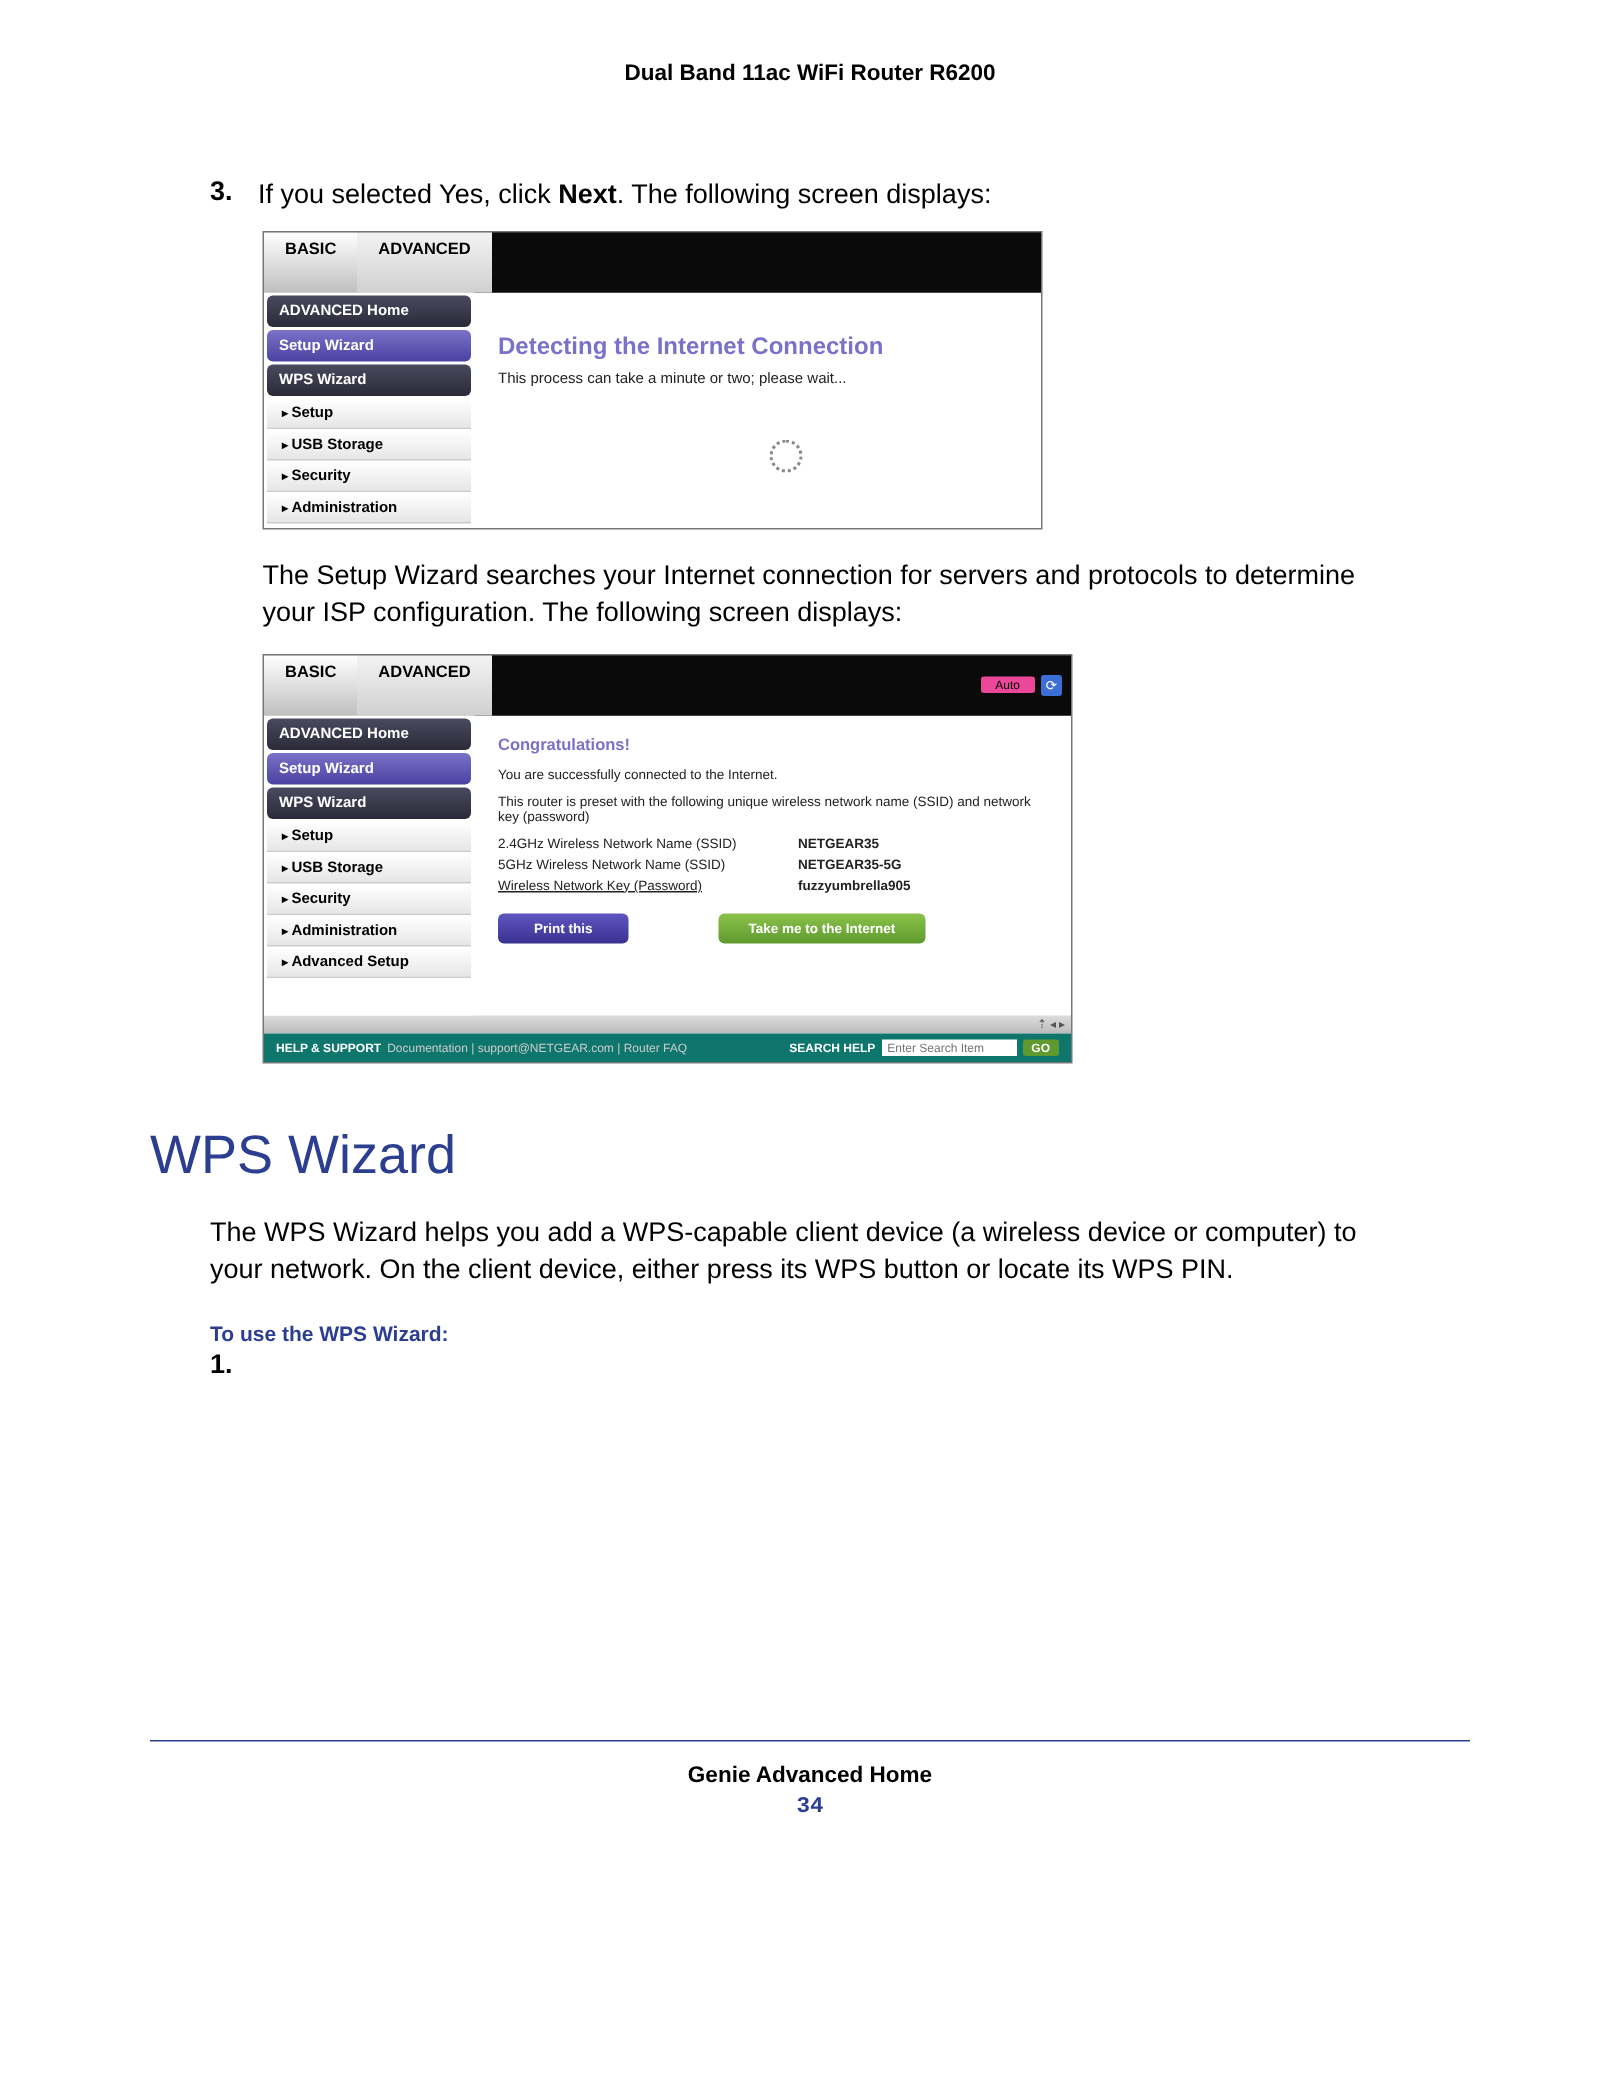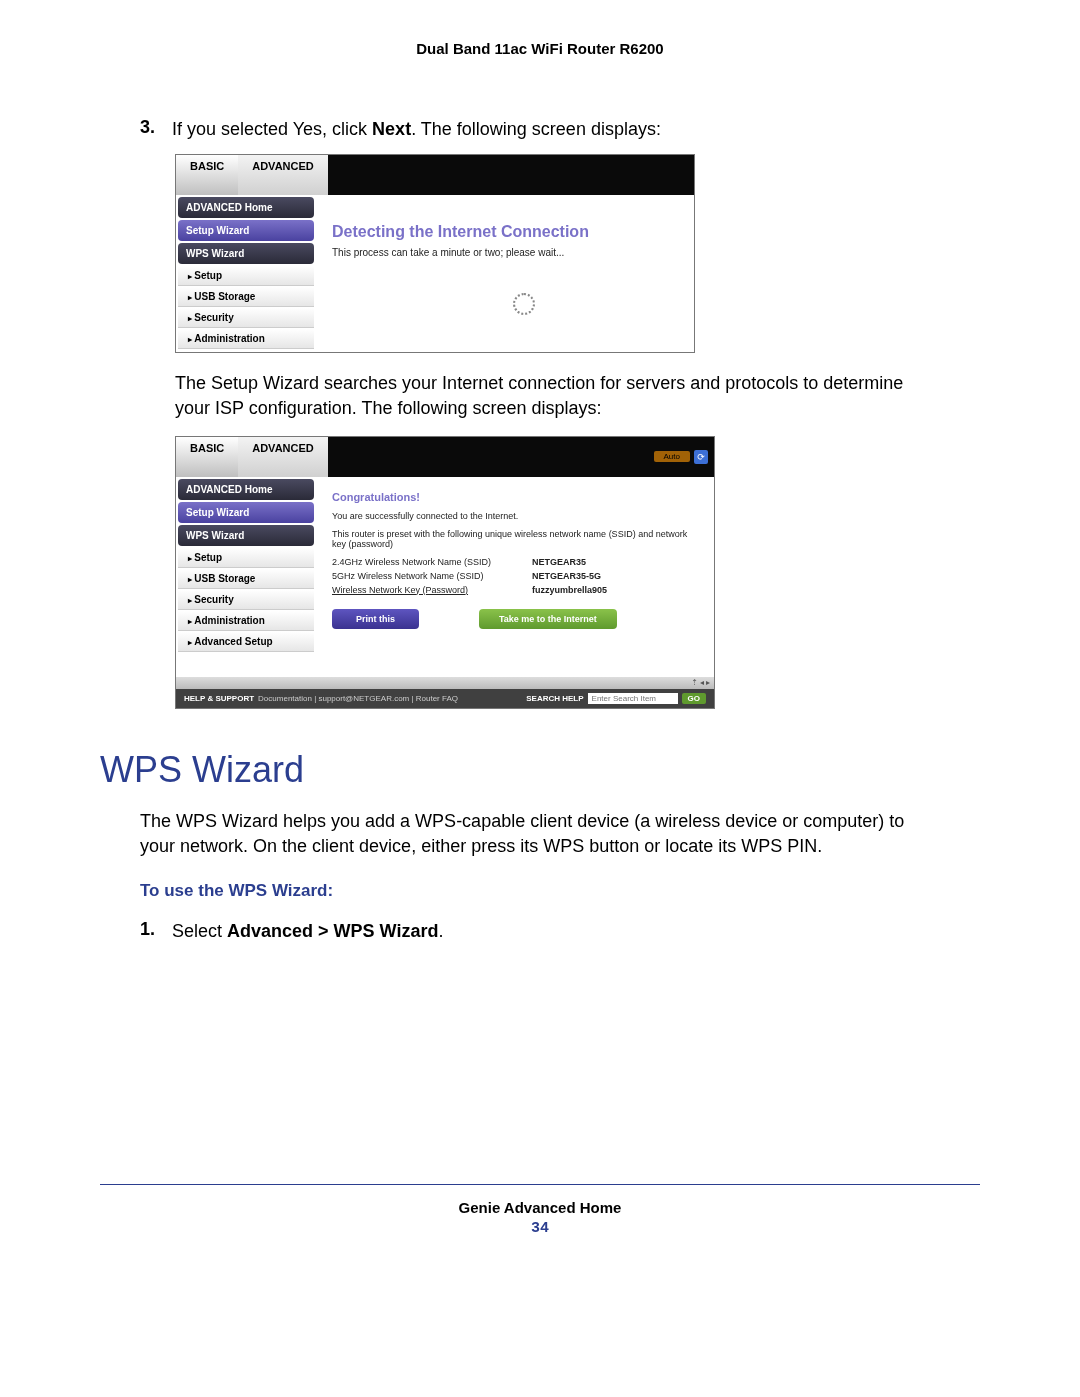--- a/index.html
+++ b/index.html
@@ -47,21 +47,21 @@
   }
   .tabbar .tab {
     font-size: 11px;
     font-weight: bold;
     padding: 5px 14px;
     color: #000;
   }
   .tabbar .tab.basic { background: linear-gradient(#fff,#bfbfbf); }
   .tabbar .tab.adv { background: linear-gradient(#f3f3f3,#d0d0d0); }
   .tabbar .spacer { flex: 1; background: #0a0a0a; display:flex; align-items:center; justify-content:flex-end; padding-right:6px; gap:4px;}
-  .autobtn { background:#a16207; color:#000; font-size:8px; padding:1px 10px; border-radius:2px;}
+  .autobtn { background:#ec4899; color:#000; font-size:8px; padding:1px 10px; border-radius:2px;}
   .refreshbtn { width:14px; height:14px; background:#3c6fd6; border-radius:2px; display:flex; align-items:center; justify-content:center; color:#fff; font-size:9px;}
 
   .shotbody { display: flex; min-height: 140px; }
   .sidebar {
     width: 140px;
     background: #fff;
     padding: 2px;
   }
   .sb-item {
     font-size: 10px;
@@ -117,21 +117,21 @@
   }
   .btn.blue { background: linear-gradient(#5e55c0,#3a3290); }
   .btn.green { background: linear-gradient(#8ac24a,#5f9a2e); padding:5px 20px;}
   .stripebar {
     height: 12px;
     background: linear-gradient(#ddd,#bbb);
     display:flex; align-items:center; justify-content:flex-end; padding-right:4px; gap:2px;
   }
   .stripebar span { font-size:8px; color:#555; }
   .helpbar {
-    background:#404040; color:#fff;
+    background:#0f766e; color:#fff;
     font-size:8px;
     padding: 4px 8px;
     display:flex; align-items:center; gap:4px;
   }
   .helpbar .hb-label { font-weight:bold; }
   .helpbar .links { color:#ccc; }
   .helpbar .spacer2 { flex:1; }
   .helpbar .search-label { font-weight:bold;padding-left:10px; }
   .helpbar input {
     font-size:8px; padding:1px 4px; width:90px; border:none;
@@ -144,22 +144,22 @@
   h1.section {
     color:#2b3e8f;
     font-family: "Trebuchet MS", Arial, sans-serif;
     font-weight: normal;
     font-size: 36px;
     margin: 40px 0 18px 0;
   }
   .sub-hd {
     color:#2b3e8f;
     font-weight: bold;
-    font-size: 17px;
-    margin: 22px 0 18px 40px;
+    font-size: 14px;
+    margin: 22px 0 2px 40px;
   }
 
   .footer-rule {
     border-top: 1px solid #2b3e8f;
     margin-top: 240px;
     padding-top: 14px;
     text-align:center;
     font-size: 15px;
     font-weight: bold;
   }
@@ -268,19 +268,16 @@
 </div>
 
 <h1 class="section">WPS Wizard</h1>
 
 <div class="para" style="margin-left:40px;">The WPS Wizard helps you add a WPS-capable client device (a wireless device or computer) to your network. On the client device, either press its WPS button or locate its WPS PIN.</div>
 
 <div class="sub-hd">To use the WPS Wizard:</div>
 
 <div class="numbered">
   <div class="num">1.</div>
-  <div class="txt">
-    <span>Select </span><b>Advanced &gt; WPS Wizard</b><span>.</span>
-  </div>
 </div>
 
 <div class="footer-rule">Genie Advanced Home</div>
 <div class="pgnum">34</div>
 
 </body></html>

